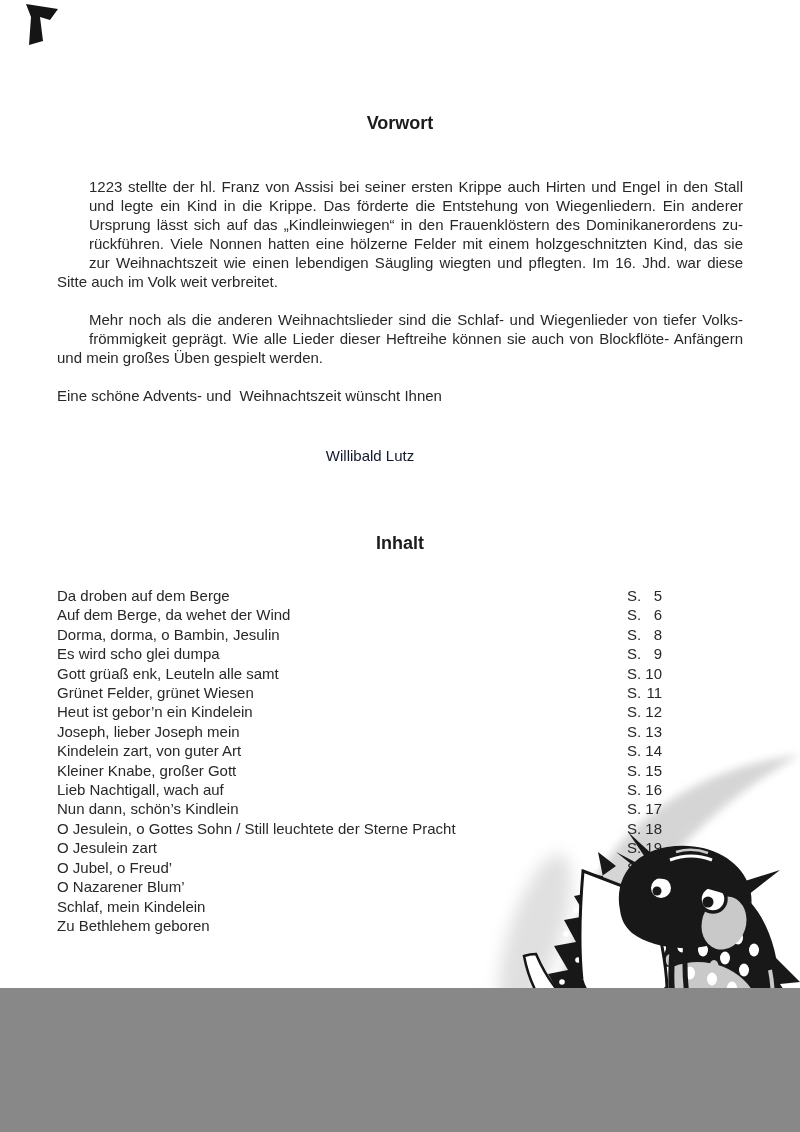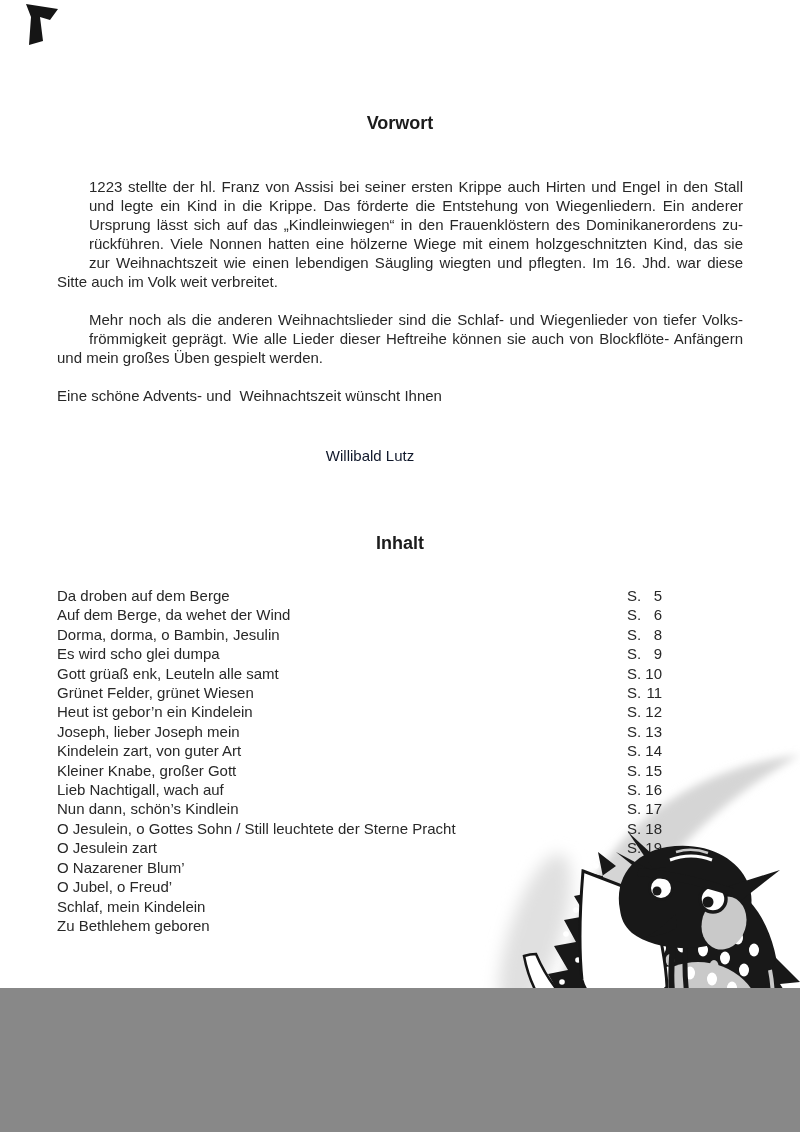--- a/index.html
+++ b/index.html
@@ -77,21 +77,21 @@
     <path d="M330,35 C250,80 190,140 160,200 C130,270 120,340 115,412 L60,412 C75,330 90,250 115,180 C150,95 240,45 330,35 Z" fill="#d5d5d5" filter="url(#b1)"></path>
     <ellipse cx="65" cy="215" rx="26" ry="85" transform="rotate(18 65 215)" fill="#e0e0e0" filter="url(#b2)"></ellipse>
   </svg>
 
   <div class="h-title" id="vorwort-title">Vorwort</div>
 
   <div class="preface">
     <div class="pl just">1223 stellte der hl. Franz von Assisi bei seiner ersten Krippe auch Hirten und Engel in den Stall</div>
     <div class="pl just">und legte ein Kind in die Krippe. Das förderte die Entstehung von Wiegenliedern. Ein anderer</div>
     <div class="pl just">Ursprung lässt sich auf das „Kindleinwiegen“ in den Frauenklöstern des Dominikanerordens zu-</div>
-    <div class="pl just">rückführen. Viele Nonnen hatten eine hölzerne Wiege mit einem holzgeschnitzten Kind, das sie</div>
+    <div class="pl just">rückführen. Viele Nonnen hatten eine hölzerne Felder mit einem holzgeschnitzten Kind, das sie</div>
     <div class="pl just">zur Weihnachtszeit wie einen lebendigen Säugling wiegten und pflegten. Im 16. Jhd. war diese</div>
     <div class="pl">Sitte auch im Volk weit verbreitet.</div>
     <div class="pgap"></div>
     <div class="pl just">Mehr noch als die anderen Weihnachtslieder sind die Schlaf- und Wiegenlieder von tiefer Volks-</div>
     <div class="pl just">frömmigkeit geprägt. Wie alle Lieder dieser Heftreihe können sie auch von Blockflöte- Anfängern</div>
     <div class="pl">und mein großes Üben gespielt werden.</div>
     <div class="pgap"></div>
     <div class="pl">Eine schöne Advents- und  Weihnachtszeit wünscht Ihnen</div>
   </div>
 
@@ -192,30 +192,30 @@
         </span>
       </div>
     <div class="toc-row">
         <span class="toc-title">O Jesulein zart</span>
         <span class="toc-page">
           <span>S.</span>
           <span>19</span>
         </span>
       </div>
     <div class="toc-row">
+        <span class="toc-title">O Jubel, o Freud’</span>
+        <span class="toc-page">
+          <span>S</span>
+          <span></span>
+        </span>
+      </div>
+    <div class="toc-row">
         <span class="toc-title">O Nazarener Blum’</span>
         <span class="toc-page">
           <span></span>
-          <span></span>
-        </span>
-      </div>
-    <div class="toc-row">
-        <span class="toc-title">O Jubel, o Freud’</span>
-        <span class="toc-page">
-          <span>S</span>
           <span></span>
         </span>
       </div>
     <div class="toc-row">
         <span class="toc-title">Schlaf, mein Kindelein</span>
         <span class="toc-page">
           <span></span>
           <span></span>
         </span>
       </div>

